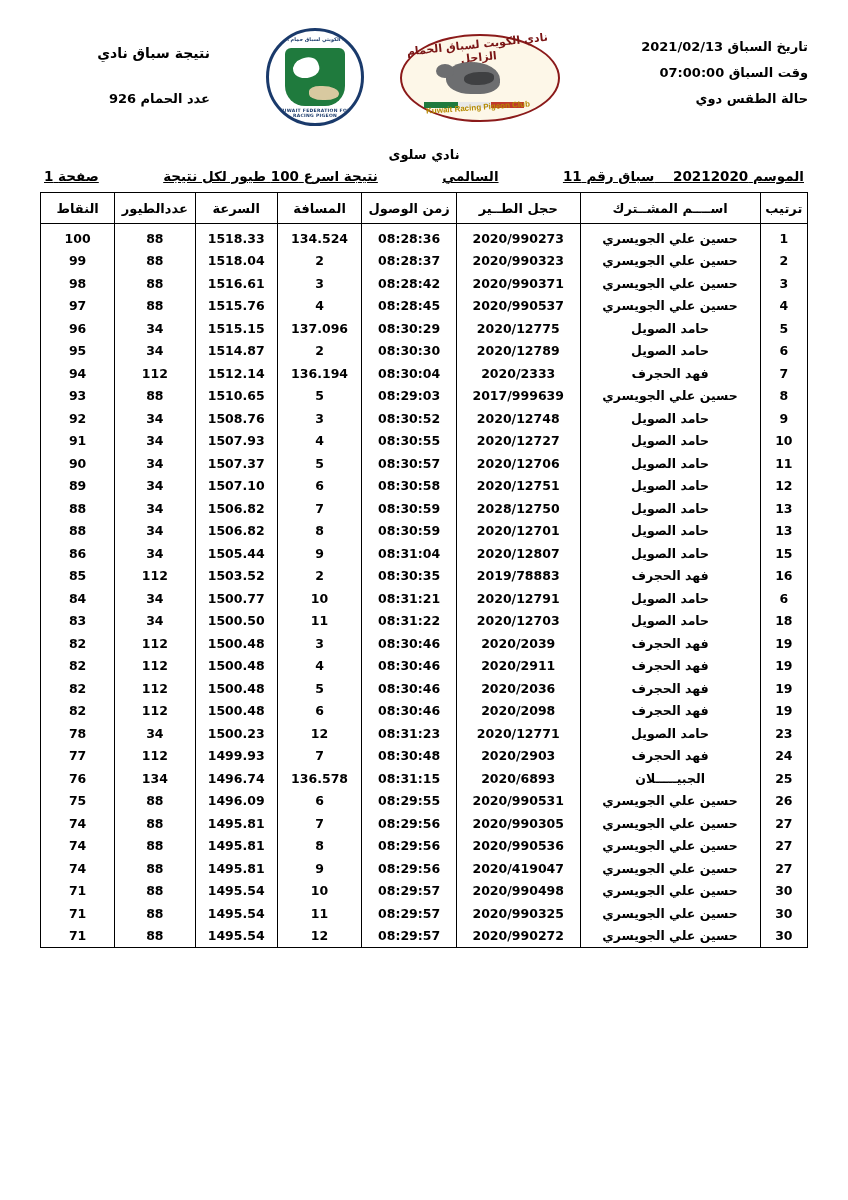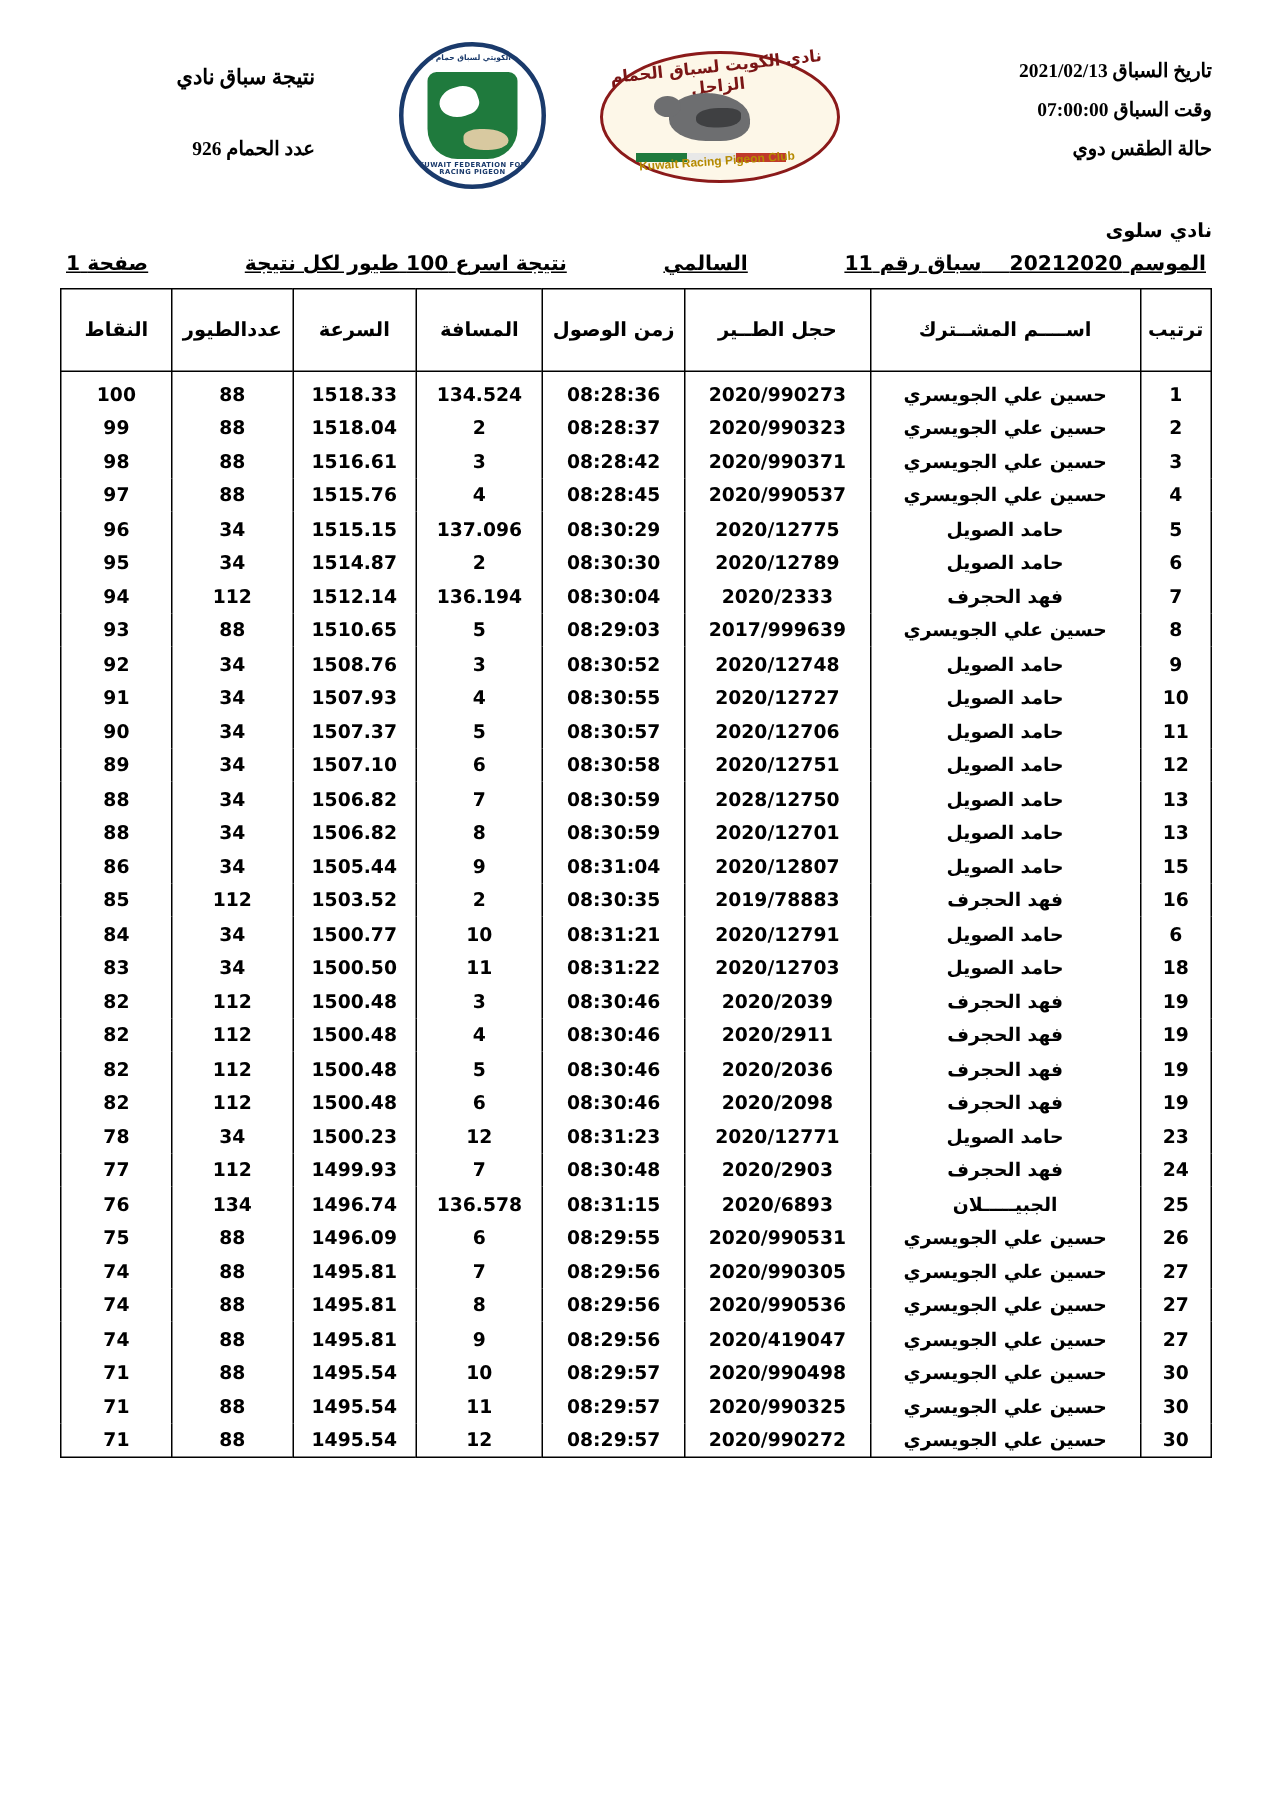--- a/index.html
+++ b/index.html
@@ -31,37 +31,35 @@
     justify-content: space-between;
     height: 125px;
   }
   .hdr-right {
     font-size: 13px;
     font-weight: bold;
     line-height: 26px;
     direction: rtl;
     padding-top: 6px;
     min-width: 190px;
-    font-family: Liberation Serif, serif;
   }
   .hdr-right .row {
     white-space: nowrap;
   }
   .hdr-right .val {
     font-weight: bold;
   }
   .hdr-left {
     text-align: right;
     font-size: 13px;
     font-weight: bold;
     line-height: 30px;
     direction: rtl;
     padding-top: 10px;
     min-width: 170px;
-    font-family: Liberation Serif, serif;
   }
   .hdr-left .title-line {
     font-size: 14px;
     margin-bottom: 16px;
   }
   .hdr-center {
     display: flex;
     flex-direction: row-reverse;
     align-items: flex-start;
     gap: 30px;
@@ -180,20 +178,21 @@
   }
   .logo-club .band {
     position: absolute;
     left: 30px; bottom: 16px;
     width: 100px; height: 6px;
     background: linear-gradient(to right, #1f7a3d 0 34%, #e8e8e8 34% 67%, #c0392b 67% 100%);
   }
 
   
   .club-name {
+    text-align: center;
     font-size: 13px;
     font-weight: bold;
     direction: rtl;
     margin-top: -6px;
     margin-bottom: 6px;
   }
   .race-line {
     display: flex;
     flex-direction: row;
     justify-content: space-between;
@@ -218,21 +217,21 @@
     direction: rtl;
     font-size: 12.5px;
     table-layout: fixed;
   }
   table.results th {
     border: 1px solid #000;
     background: #ffffff;
     font-weight: bold;
     font-size: 13px;
     height: 26px;
-    padding: 14px 2px;
+    padding: 2px 2px;
     text-align: center;
     letter-spacing: .5px;
   }
   table.results td {
     border-right: 1px solid #000;
     border-left: 1px solid #000;
     border-top: none;
     border-bottom: none;
     height: 22.5px;
     padding: 0 4px;

